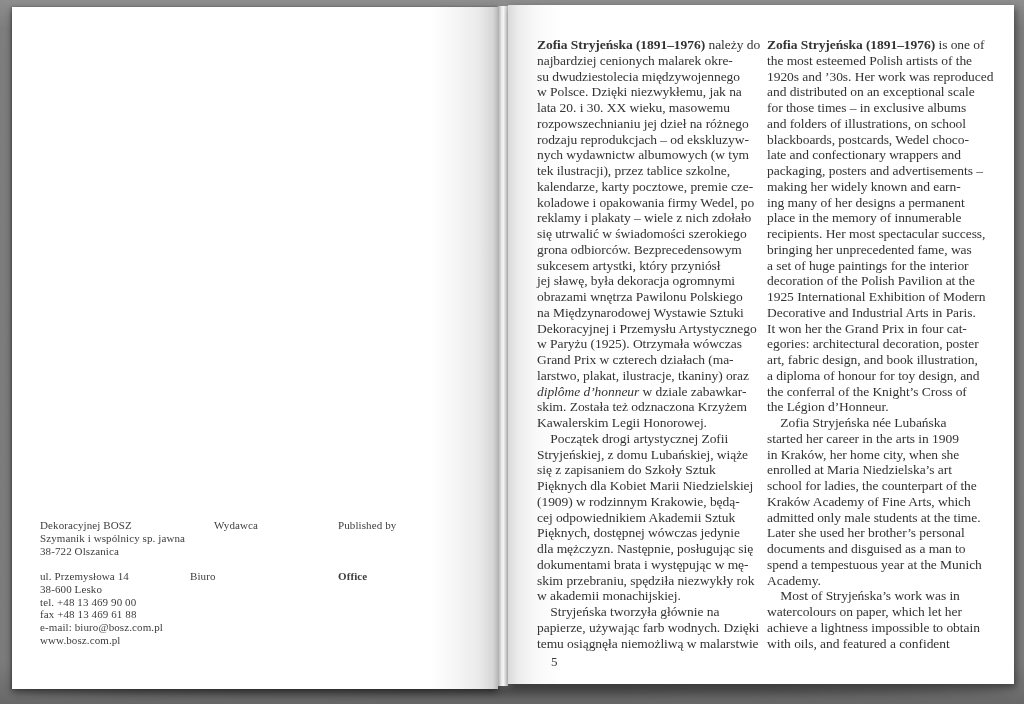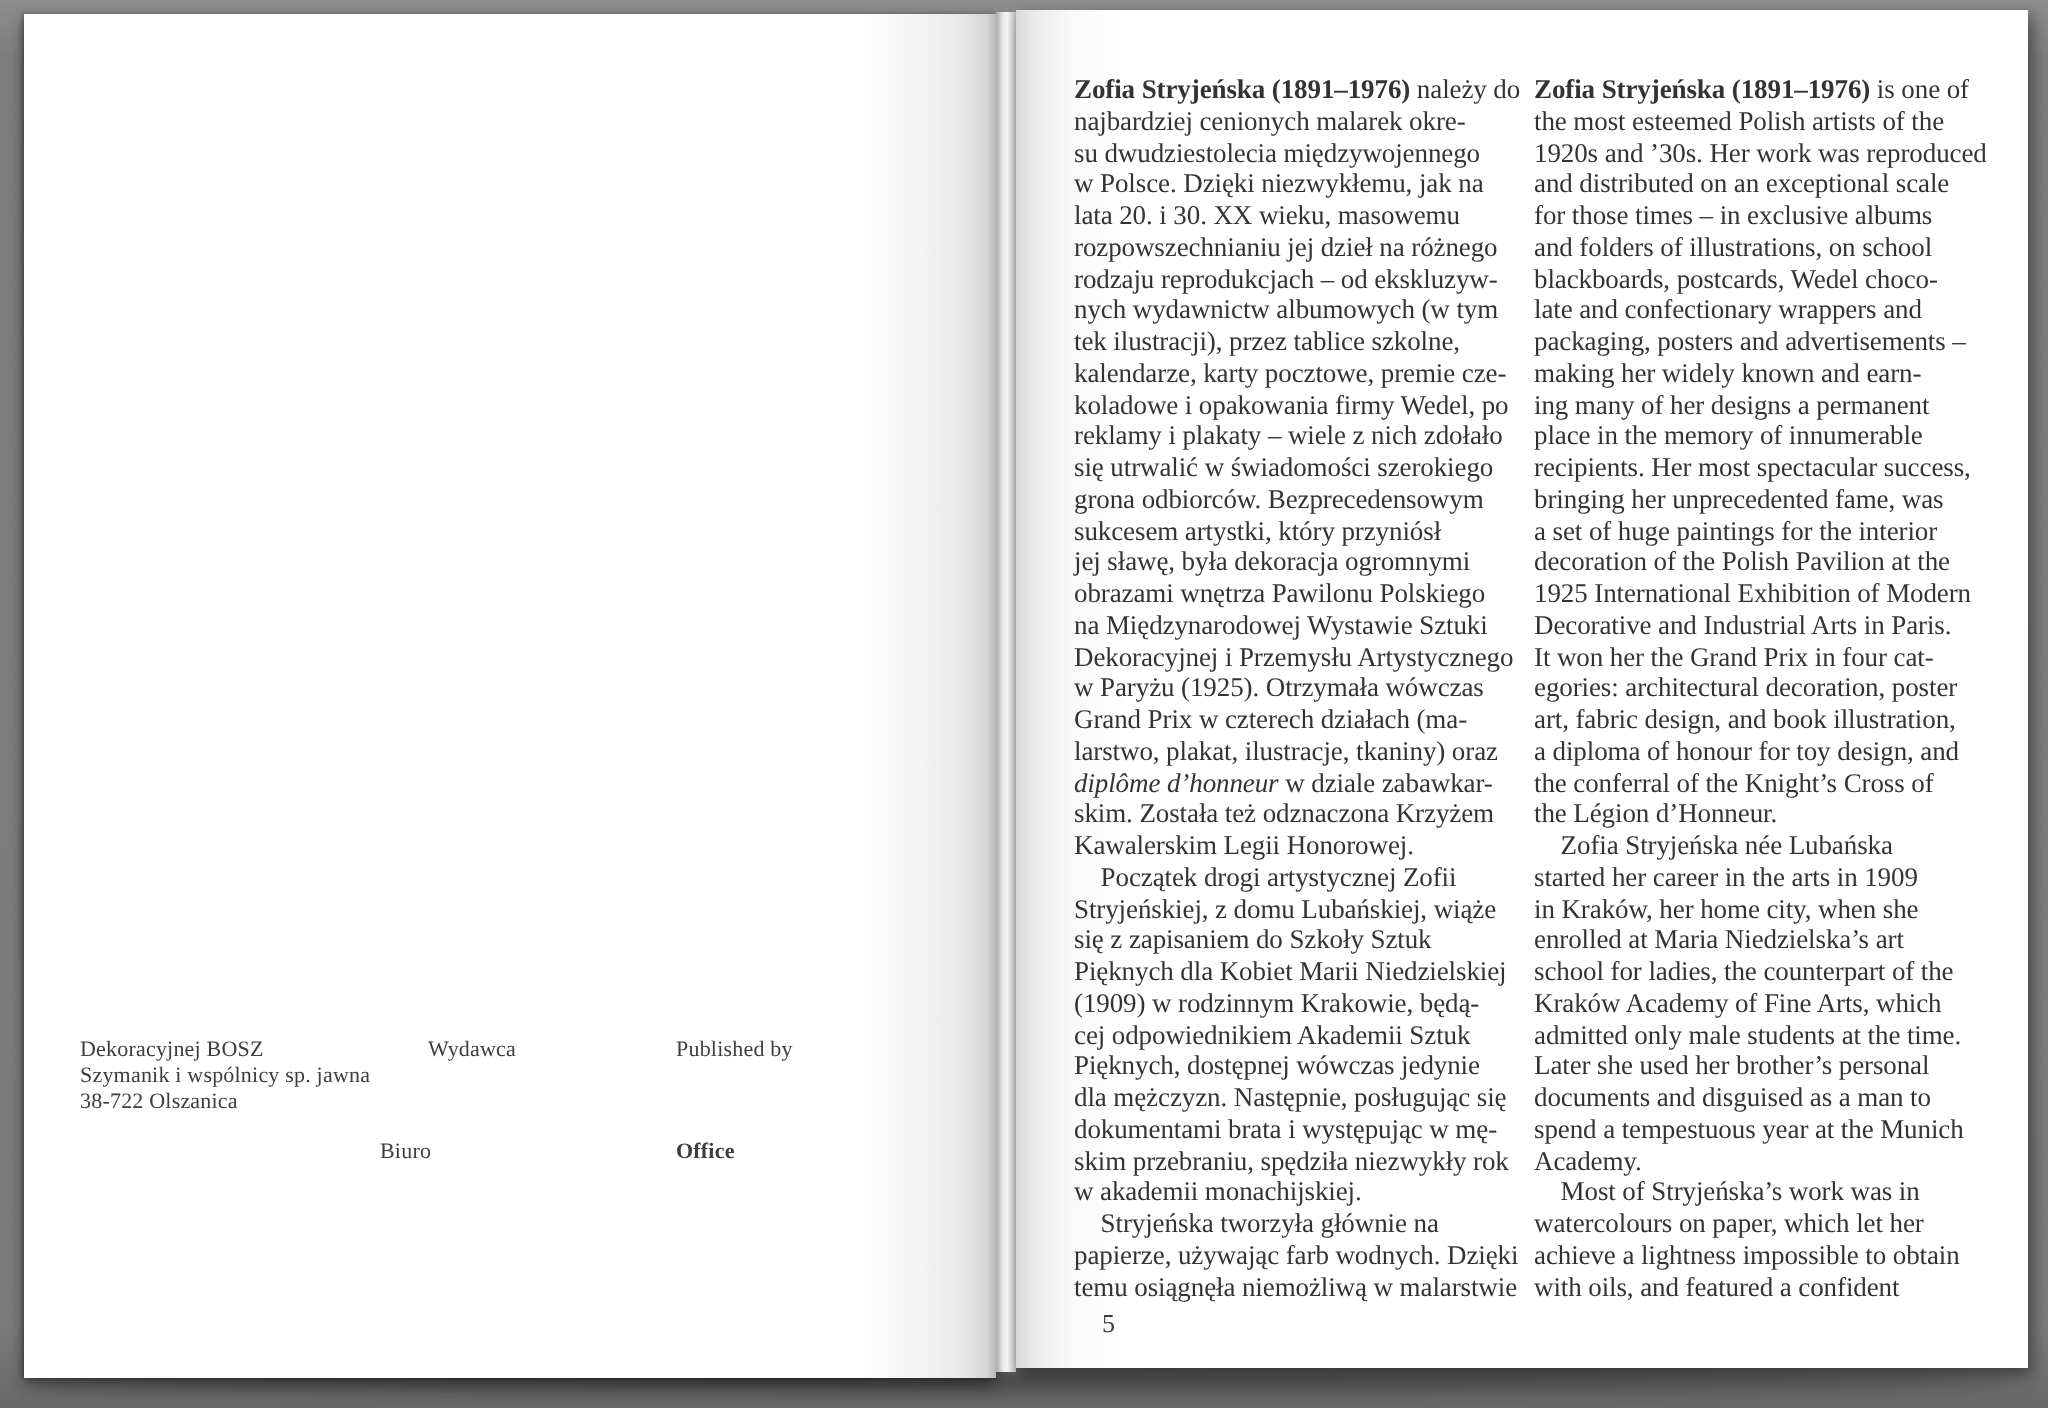--- a/index.html
+++ b/index.html
@@ -57,20 +57,21 @@
     font-size: 13px; color: #3a3a3a;
   }
 </style>
 </head>
 <body>
 
 <div class="book-shadow"></div>
 
 <div class="page page-left">
   <div class="pub pub-addr1"><div class="tl">Dekoracyjnej BOSZ</div><div class="tl">Szymanik i wspólnicy sp. jawna</div><div class="tl">38-722 Olszanica</div></div>
+  <div class="pub pub-addr2"><div class="tl">ul. Przemysłowa 14</div><div class="tl">38-600 Lesko</div><div class="tl">tel. +48 13 469 90 00</div><div class="tl">fax +48 13 469 61 88</div><div class="tl">e-mail: biuro@bosz.com.pl</div><div class="tl">www.bosz.com.pl</div></div>
   <div class="pub pub-wydawca">Wydawca</div>
   <div class="pub pub-biuro">Biuro</div>
   <div class="pub pub-published">Published by</div>
   <div class="pub pub-office">Office</div>
 </div>
 
 <div class="gutter"></div>
 
 <div class="page page-right">
   <div class="col col-polish"><div class="tl"><strong>Zofia Stryjeńska (1891–1976)</strong> należy do</div><div class="tl">najbardziej cenionych malarek okre-</div><div class="tl">su dwudziestolecia międzywojennego</div><div class="tl">w Polsce. Dzięki niezwykłemu, jak na</div><div class="tl">lata 20. i 30. XX wieku, masowemu</div><div class="tl">rozpowszechnianiu jej dzieł na różnego</div><div class="tl">rodzaju reprodukcjach – od ekskluzyw-</div><div class="tl">nych wydawnictw albumowych (w tym</div><div class="tl">tek ilustracji), przez tablice szkolne,</div><div class="tl">kalendarze, karty pocztowe, premie cze-</div><div class="tl">koladowe i opakowania firmy Wedel, po</div><div class="tl">reklamy i plakaty – wiele z nich zdołało</div><div class="tl">się utrwalić w świadomości szerokiego</div><div class="tl">grona odbiorców. Bezprecedensowym</div><div class="tl">sukcesem artystki, który przyniósł</div><div class="tl">jej sławę, była dekoracja ogromnymi</div><div class="tl">obrazami wnętrza Pawilonu Polskiego</div><div class="tl">na Międzynarodowej Wystawie Sztuki</div><div class="tl">Dekoracyjnej i Przemysłu Artystycznego</div><div class="tl">w Paryżu (1925). Otrzymała wówczas</div><div class="tl">Grand Prix w czterech działach (ma-</div><div class="tl">larstwo, plakat, ilustracje, tkaniny) oraz</div><div class="tl"><em>diplôme d’honneur</em> w dziale zabawkar-</div><div class="tl">skim. Została też odznaczona Krzyżem</div><div class="tl">Kawalerskim Legii Honorowej.</div><div class="tl">    Początek drogi artystycznej Zofii</div><div class="tl">Stryjeńskiej, z domu Lubańskiej, wiąże</div><div class="tl">się z zapisaniem do Szkoły Sztuk</div><div class="tl">Pięknych dla Kobiet Marii Niedzielskiej</div><div class="tl">(1909) w rodzinnym Krakowie, będą-</div><div class="tl">cej odpowiednikiem Akademii Sztuk</div><div class="tl">Pięknych, dostępnej wówczas jedynie</div><div class="tl">dla mężczyzn. Następnie, posługując się</div><div class="tl">dokumentami brata i występując w mę-</div><div class="tl">skim przebraniu, spędziła niezwykły rok</div><div class="tl">w akademii monachijskiej.</div><div class="tl">    Stryjeńska tworzyła głównie na</div><div class="tl">papierze, używając farb wodnych. Dzięki</div><div class="tl">temu osiągnęła niemożliwą w malarstwie</div></div>

